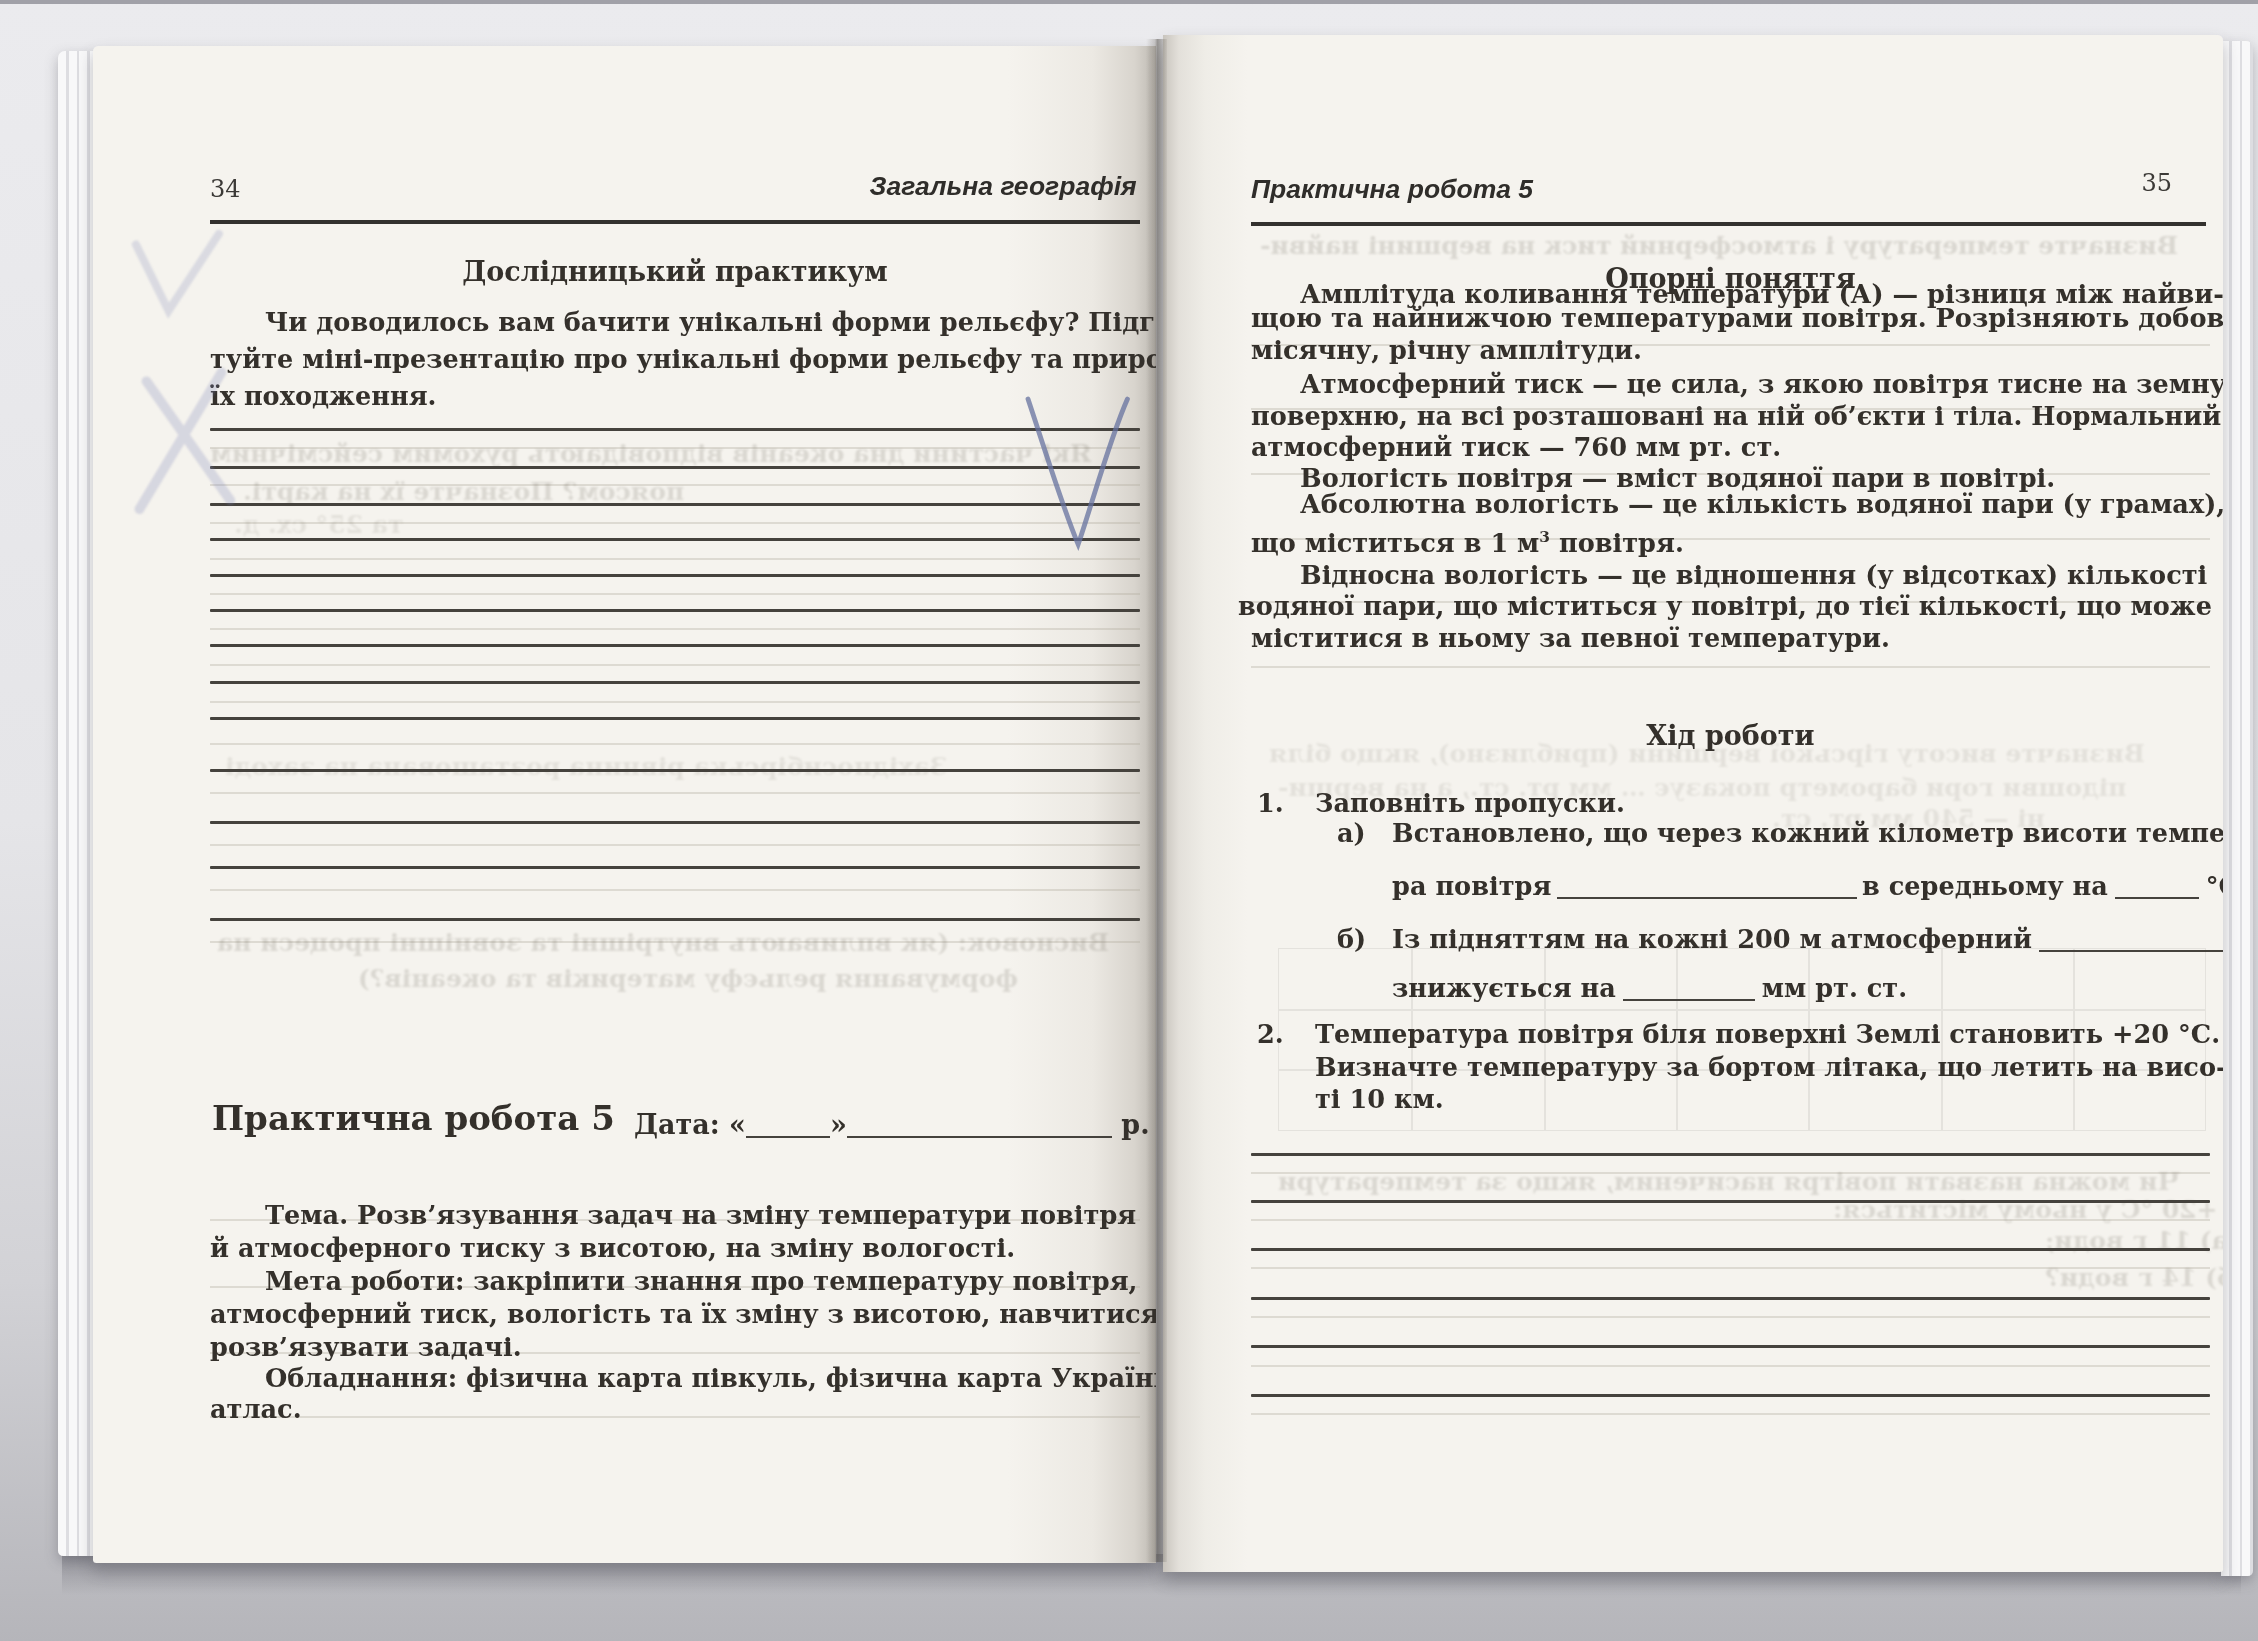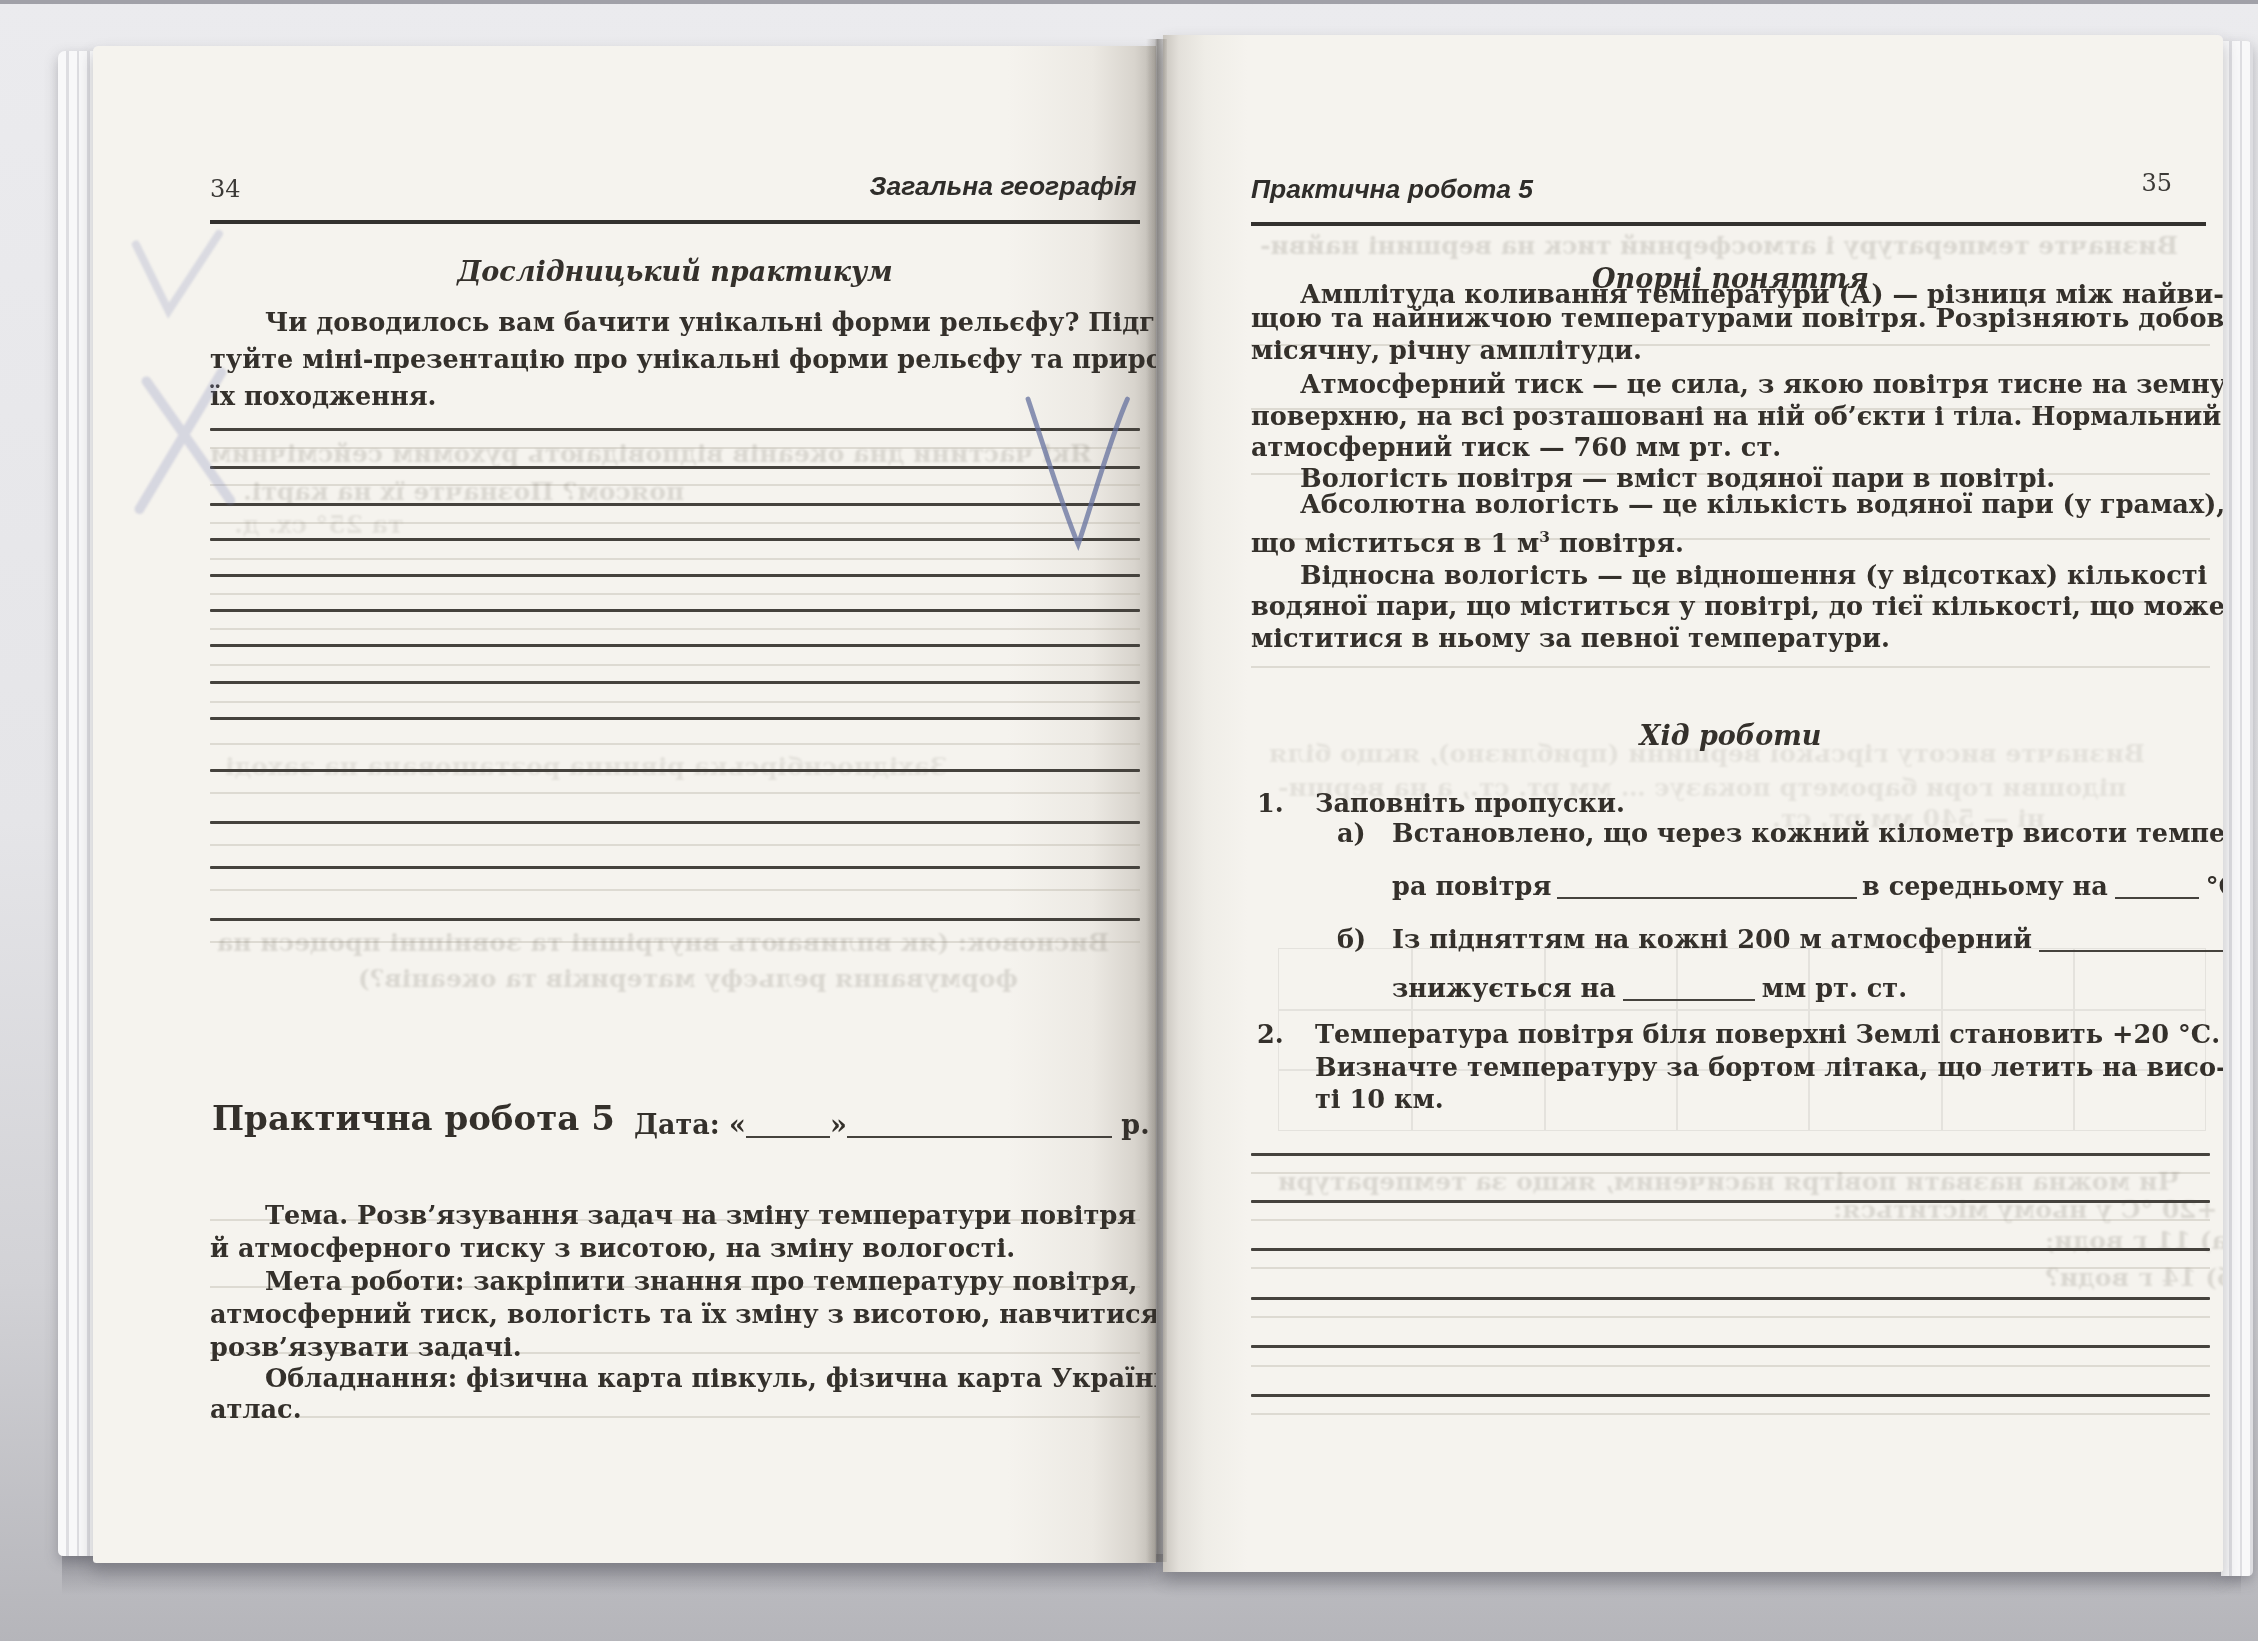--- a/index.html
+++ b/index.html
@@ -17,21 +17,21 @@
     background:linear-gradient(90deg,#f5f3ee 0%,#f5f3ee 86%,#ece9e3 94%,#d8d4cd 98%,#bcb8b1 100%);
     box-shadow:0 8.8px 16px rgba(60,60,70,.30);}
   #right-page{left:1163px;top:35px;width:1060px;height:1537px;border-radius:0 5.3px 3.5px 0;
     background:linear-gradient(90deg,#c8c4bd 0%,#e3e0da 1.5%,#efede7 4%,#f5f3ee 8%,#f5f3ee 100%);
     box-shadow:0 8.8px 16px rgba(60,60,70,.30);}
   .gutter{position:absolute;left:1146px;top:39px;width:21px;height:1523px;
     background:linear-gradient(90deg,rgba(120,115,108,0) 0%,rgba(120,115,108,.30) 42%,rgba(88,84,78,.55) 55%,rgba(120,115,108,.10) 100%);}
   .serifline{position:absolute;white-space:nowrap;font-family:"DejaVu Serif",serif;font-weight:700;
     color:#34302b;font-size:25.6px;z-index:3;}
   .big{font-size:34px;}
-  .heading{font-size:27px;text-align:center;font-style:italic;}
+  .heading{font-size:27px;text-align:center;}
   .runner{position:absolute;font-family:"Liberation Sans",sans-serif;font-style:italic;font-weight:700;
     font-size:26.5px;color:#2f2d2a;z-index:3;white-space:nowrap;}
   .pagenum{position:absolute;font-family:"DejaVu Serif",serif;font-weight:400;font-size:24px;color:#3c3a37;z-index:3;}
   .rule{position:absolute;height:2.6px;background:#45423d;z-index:2;border-radius:0.9px;}
   .rule-head{position:absolute;height:3.5px;background:#33312e;z-index:2;}
   .ghostline{position:absolute;height:1.8px;background:#b2ab9e;opacity:.35;z-index:1;}
   .blank{display:inline-block;border-bottom:2.6px solid #45423d;height:21px;vertical-align:-3.5px;}
   .ghost{position:absolute;white-space:nowrap;font-family:"DejaVu Serif",serif;font-weight:700;
     font-size:25px;color:#6f6a5e;opacity:.20;filter:blur(0.9px);transform:scaleX(-1);z-index:1;}
   .ghost.lite{opacity:.13;}
@@ -162,21 +162,21 @@
   <div class="serifline" style="left:137px;top:454px;">
     <span>Абсолютна вологість</span><span> — це кількість водяної пари (у грамах),</span>
   </div>
   <div class="serifline" style="left:88px;top:493px;">
     <span>що міститься в 1 м</span><sup>3</sup><span> повітря.</span>
   </div>
 
   <div class="serifline" style="left:137px;top:525px;">
     <span>Відносна вологість</span><span> — це відношення (у відсотках) кількості</span>
   </div>
-  <div class="serifline" style="left:75px;top:556px;margin-left:13px;">водяної пари, що міститься у повітрі, до тієї кількості, що може</div>
+  <div class="serifline" style="left:75px;top:556px;">водяної пари, що міститься у повітрі, до тієї кількості, що може</div>
   <div class="serifline" style="left:88px;top:588px;">міститися в ньому за певної температури.</div>
 
   <div class="serifline heading" style="left:88px;top:685px;width:959px;">Хід роботи</div>
 
   <div class="ghost lite" style="left:106px;top:704px;">Визначте висоту гірської вершини (приблизно), якщо біля</div>
   <div class="ghost lite" style="left:115px;top:738px;">підошви гори барометр показує … мм рт. ст., а на верши-</div>
   <div class="ghost lite" style="left:609px;top:769px;">ні — 540 мм рт. ст.</div>
 
   <div class="serifline" style="left:94px;top:753px;">1.</div>
   <div class="serifline" style="left:152px;top:753px;">Заповніть пропуски.</div>

